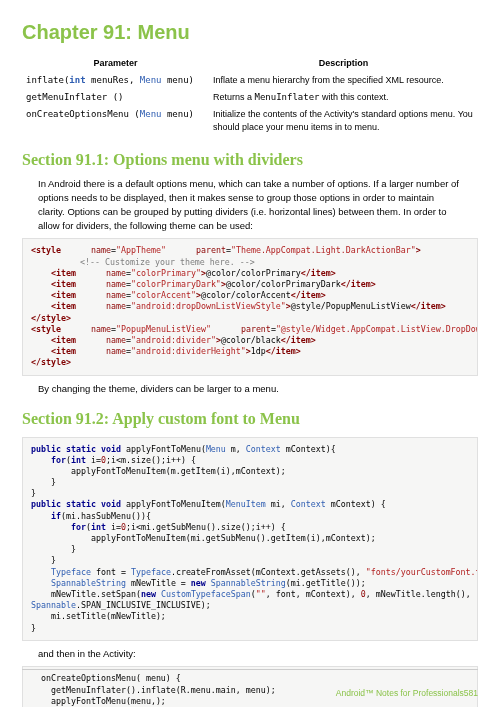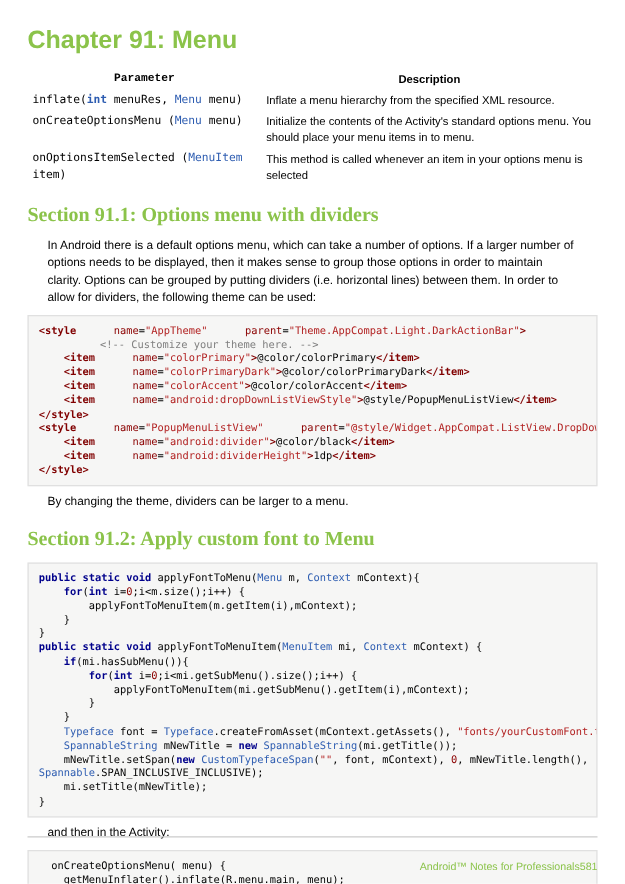--- a/index.html
+++ b/index.html
@@ -79,34 +79,34 @@
   }
 </style>
 </head>
 <body>
 
 <h1>Chapter 91: Menu</h1>
 
 <table class="params">
   <tbody>
       <tr>
-    <th style="width:41%;font-family:Liberation Mono, monospace;">Parameter</th>
+    <th style="width:41%;">Parameter</th>
     <th>Description</th>
   </tr>
   <tr>
     <td class="mono"><span>inflate(</span><span class="kw-type">int</span><span> menuRes, </span><span class="cls">Menu</span><span> menu)</span></td>
     <td>Inflate a menu hierarchy from the specified XML resource.</td>
   </tr>
   <tr>
+    <td class="mono">getMenuInflater ()</td>
+    <td><span>Returns a </span><span class="mono">MenuInflater</span><span> with this context.</span></td>
+  </tr>
+  <tr>
     <td class="mono"><span>onCreateOptionsMenu (</span><span class="cls">Menu</span><span> menu)</span></td>
     <td>Initialize the contents of the Activity's standard options menu. You should place your menu items in to menu.</td>
-  </tr>
-  <tr>
-    <td class="mono"><span>onOptionsItemSelected (</span><span class="cls">MenuItem</span><span> item)</span></td>
-    <td>This method is called whenever an item in your options menu is selected</td>
   </tr>
 </tbody>
   </table>
 
 <h2>Section 91.1: Options menu with dividers</h2>
 <p>In Android there is a default options menu, which can take a number of options. If a larger number of options needs to be displayed, then it makes sense to group those options in order to maintain clarity. Options can be grouped by putting dividers (i.e. horizontal lines) between them. In order to allow for dividers, the following theme can be used:</p>
 
 <pre class="codeblock"><span class="c-tag">&lt;style</span> <span class="c-attr">name</span>=<span class="c-str">"AppTheme"</span> <span class="c-attr">parent</span>=<span class="c-str">"Theme.AppCompat.Light.DarkActionBar"</span><span class="c-tag">&gt;</span>
     <span class="c-cmt">&lt;!-- Customize your theme here. --&gt;</span>
     <span class="c-tag">&lt;item</span> <span class="c-attr">name</span>=<span class="c-str">"colorPrimary"</span><span class="c-tag">&gt;</span>@color/colorPrimary<span class="c-tag">&lt;/item&gt;</span>

